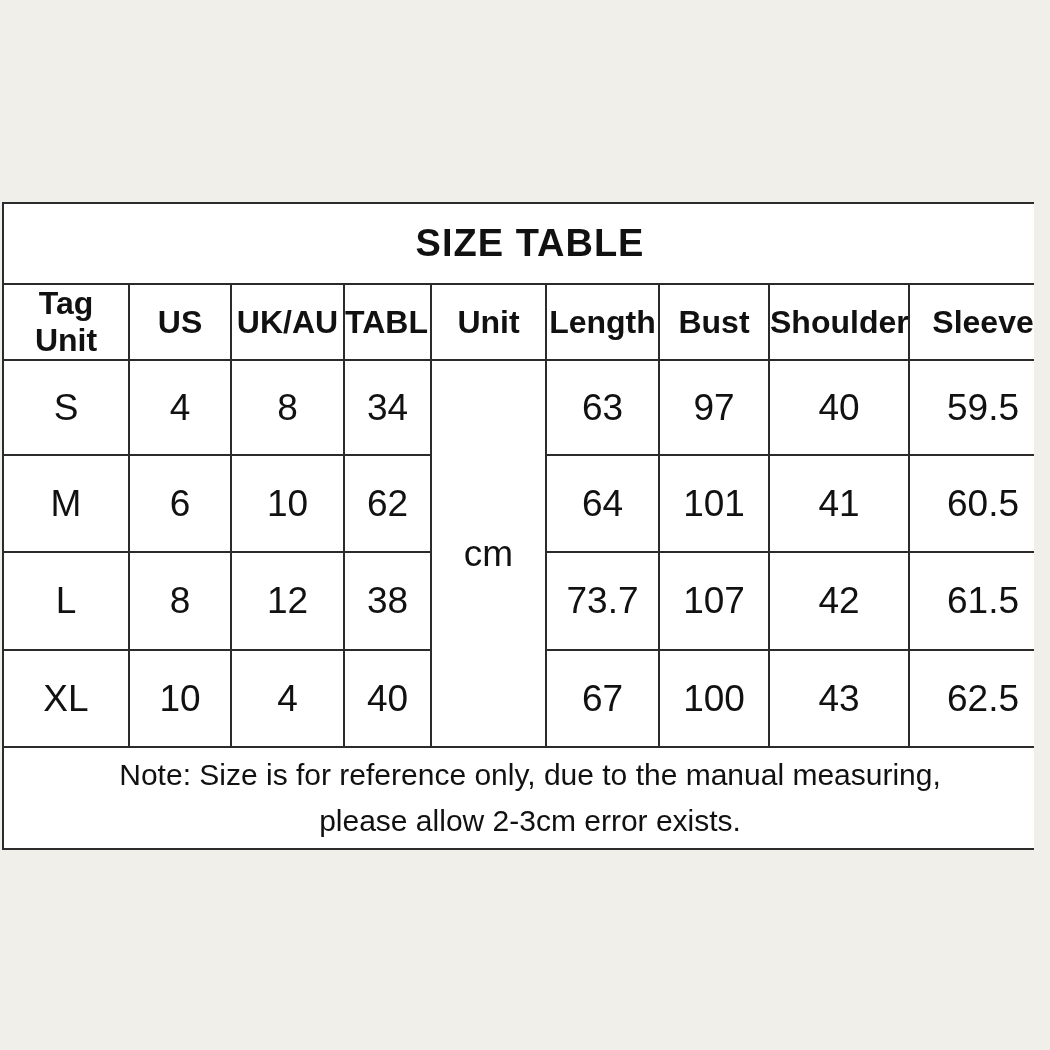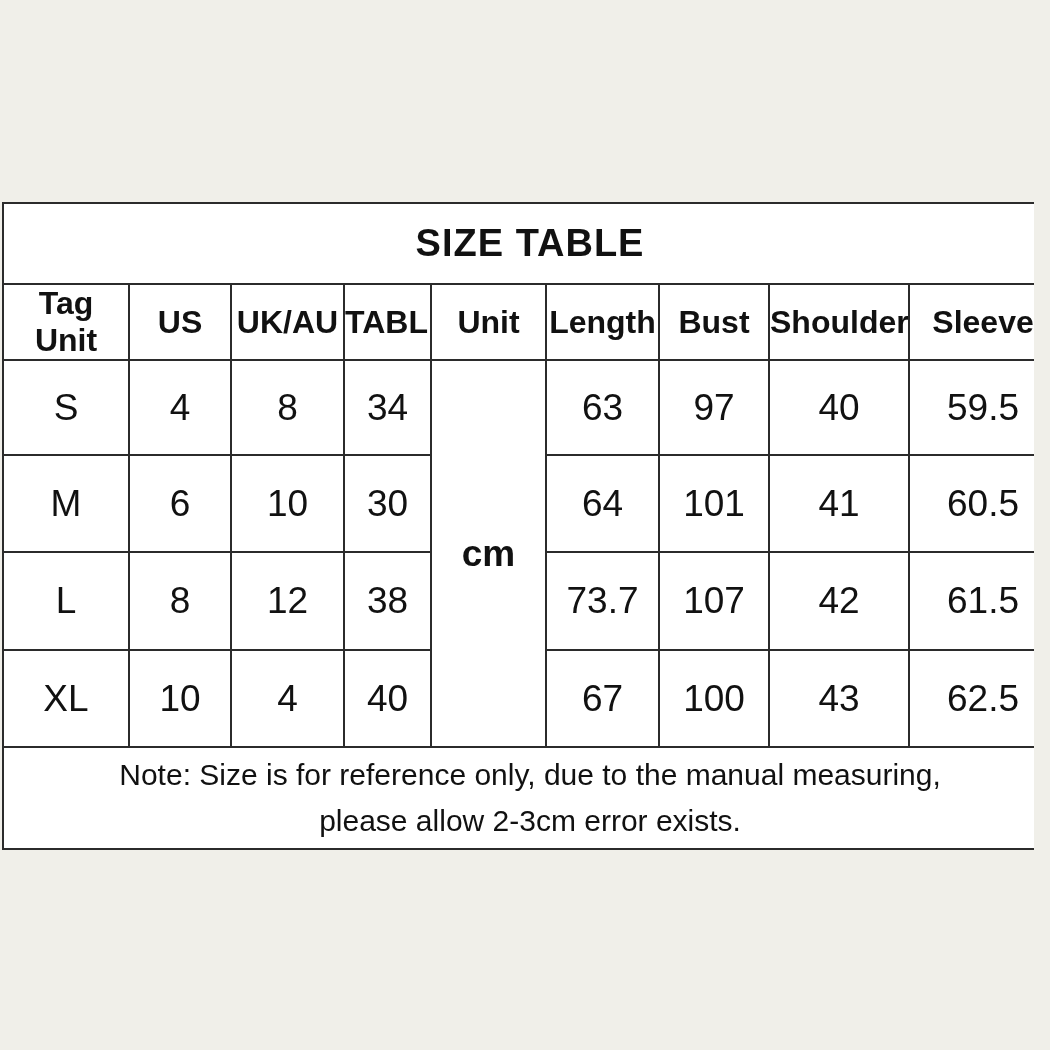--- a/index.html
+++ b/index.html
@@ -47,21 +47,21 @@
   .data-cell {
     font-size: 37px;
     font-weight: 400;
   }
   tr.row-s  td { height: 93px; }
   tr.row-m  td { height: 95px; }
   tr.row-l  td { height: 96px; }
   tr.row-xl td { height: 95px; }
   .unit-cell {
     font-size: 37px;
-    font-weight: 700;
+    font-weight: 400;
   }
   .note-cell {
     height: 100px;
     font-size: 30px;
     font-weight: 400;
     line-height: 1.55;
   }
 </style>
 </head>
 <body>
@@ -106,21 +106,21 @@
       <td class="data-cell">63</td>
       <td class="data-cell">97</td>
       <td class="data-cell">40</td>
       <td class="data-cell">59.5</td>
     </tr>
 
     <tr class="row-m">
       <td class="data-cell">M</td>
       <td class="data-cell">6</td>
       <td class="data-cell">10</td>
-      <td class="data-cell">30</td>
+      <td class="data-cell">62</td>
       <td class="data-cell">64</td>
       <td class="data-cell">101</td>
       <td class="data-cell">41</td>
       <td class="data-cell">60.5</td>
     </tr>
 
     <tr class="row-l">
       <td class="data-cell">L</td>
       <td class="data-cell">8</td>
       <td class="data-cell">12</td>

